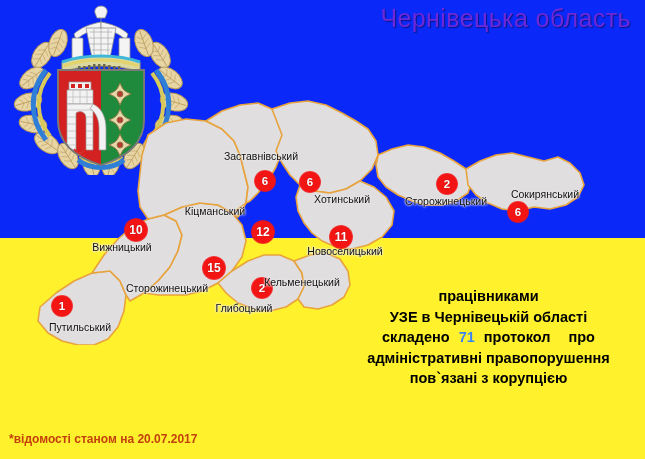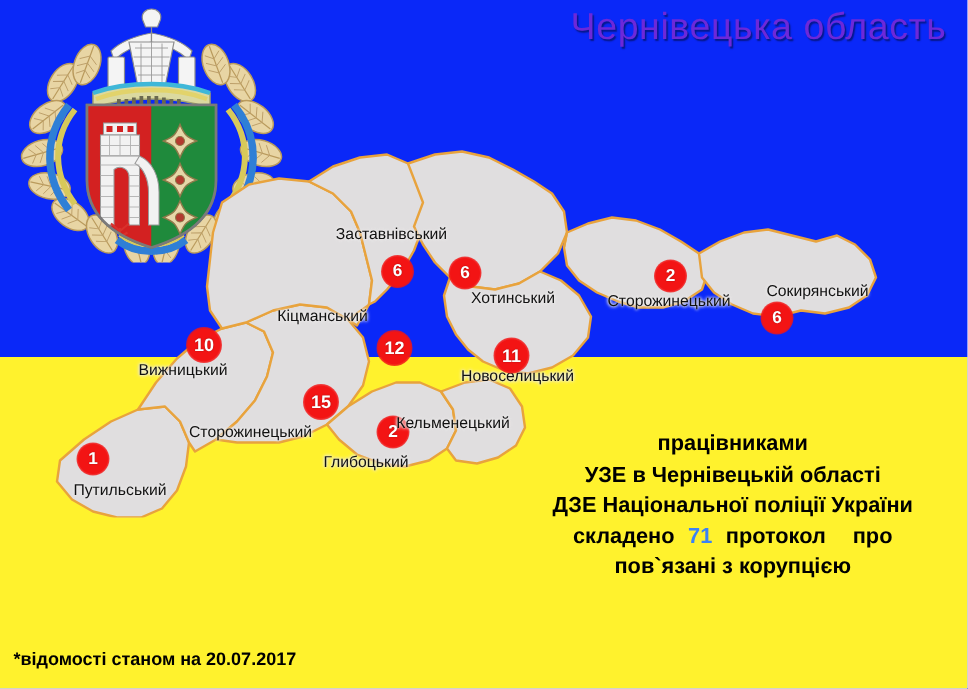--- a/index.html
+++ b/index.html
@@ -50,21 +50,21 @@
     position:absolute;left:336px;top:286px;width:305px;
     text-align:center;color:#000;font-weight:bold;font-size:14.5px;
     line-height:20.5px;
   }
   .statement .ln{display:block;white-space:nowrap;}
   .statement .hl{color:#3b82f6;}
   .sp{display:inline-block;width:9px;}
 
   
   .footnote{
-    position:absolute;left:9px;top:432px;color:#000000;
+    position:absolute;left:9px;top:432px;color:#c2410c;
     font-size:12px;font-weight:bold;white-space:nowrap;
   }
 </style>
 </head>
 <body>
 
 <div id="stage">
 
   <div class="bg-blue"></div>
   <div class="bg-yellow"></div>
@@ -272,24 +272,24 @@
       <div class="marker" style="left: 341px; top: 237px;">11</div>
       <div class="dlabel" style="left: 446px; top: 201px;">Сторожинецький</div>
       <div class="marker sm" style="left: 447px; top: 184px;">2</div>
       <div class="dlabel" style="left: 545px; top: 194px;">Сокирянський</div>
       <div class="marker sm" style="left: 518px; top: 212px;">6</div>
     </div>
 
   <div class="statement">
     <span class="ln">працівниками</span>
     <span class="ln">УЗЕ в Чернівецькій області</span>
-    <span class="ln">ДЗЕ Національної поліції України</span>
     <span class="ln">
       <span>складено</span><span class="sp"></span><span class="hl">71</span><span class="sp"></span><span>протокол</span><span class="sp"></span><span class="sp"></span><span>про</span>
     </span>
+    <span class="ln">адміністративні правопорушення</span>
     <span class="ln">пов`язані з корупцією</span>
   </div>
 
   <div class="title">Чернівецька область</div>
 
   <div class="footnote">*відомості станом на 20.07.2017</div>
 
 </div>
 
 </body></html>

